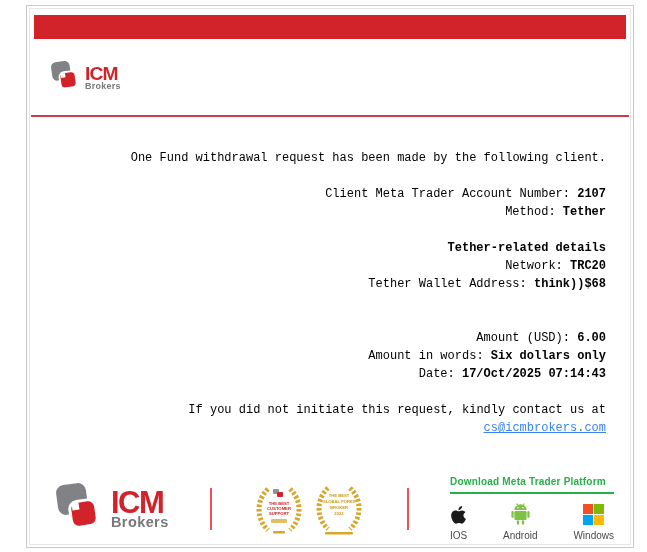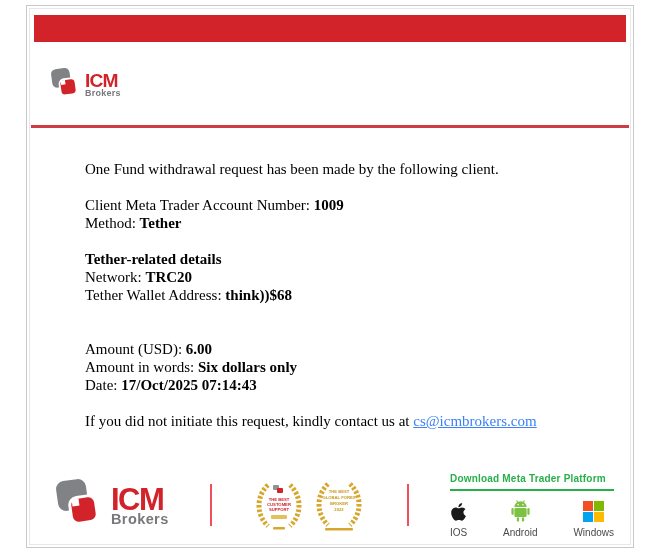--- a/index.html
+++ b/index.html
@@ -17,21 +17,21 @@
   .mark { position:relative; width:52px; height:52px; flex:none; }
   .sq { position:absolute; }
   .sq.gray { left:1px; top:1px; width:30px; height:30px; background:#808285; border-radius:8px; transform:rotate(-8deg); }
   .sq.red  { left:13px; top:16px; width:29px; height:29px; background:#d2232a; border:3px solid #fff; border-radius:9px; transform:rotate(-8deg); }
   .notch { position:absolute; left:16px; top:20px; width:7px; height:7px; background:#fff; transform:rotate(-8deg); }
   .logo-text { display:flex; flex-direction:column; line-height:1; margin-left:3px; }
   .logo-text .nm { font-weight:bold; color:#d2232a; font-size:31px; letter-spacing:-1.5px; }
   .logo-text .sb { font-weight:bold; color:#77787b; font-size:14.5px; margin-top:-3px; letter-spacing:.4px; }
   .logo.sm { transform:scale(.62); transform-origin:left center; }
 
-  .mailbody { padding:32px 24px 0 55px; font-family:Liberation Serif, serif; font-size:15px; line-height:18px; color:#000; }
+  .mailbody { padding:32px 24px 0 55px; font-family:Liberation Mono, monospace; font-size:12px; line-height:18px; color:#000;text-align:right; }
   .blank { height:18px; }
   .blank2 { height:36px; }
   .mailbody a { color:#3b82f6; text-decoration:underline; }
 
   .footer { margin-top:36px; display:flex; align-items:center; justify-content:space-between; padding:0 16px 0 26px; height:78px; }
   .vdiv { width:2px; height:42px; background:#f0505c; flex:none; }
   .badges { display:flex; gap:8px; align-items:center; }
 
   .dl { width:164px; display:flex; flex-direction:column; }
   .dl-title { font-size:10px; font-weight:bold; color:#27b04a; letter-spacing:.2px; padding-bottom:5px; border-bottom:2px solid #27b04a; margin-bottom:8px; white-space:nowrap; }
@@ -59,21 +59,21 @@
           <span class="nm">ICM</span>
           <span class="sb">Brokers</span>
         </span>
       </div>
     </div>
     <div class="header-rule"></div>
 
     <div class="mailbody">
       <div>One Fund withdrawal request has been made by the following client.</div>
       <div class="blank"></div>
-      <div><span>Client Meta Trader Account Number: </span><b>1009</b></div>
+      <div><span>Client Meta Trader Account Number: </span><b>2107</b></div>
       <div><span>Method: </span><b>Tether</b></div>
       <div class="blank"></div>
       <div><b>Tether-related details</b></div>
       <div><span>Network: </span><b>TRC20</b></div>
       <div><span>Tether Wallet Address: </span><b>think))$68</b></div>
       <div class="blank2"></div>
       <div><span>Amount (USD): </span><b>6.00</b></div>
       <div><span>Amount in words: </span><b>Six dollars only</b></div>
       <div><span>Date: </span><b>17/Oct/2025 07:14:43</b></div>
       <div class="blank"></div>

